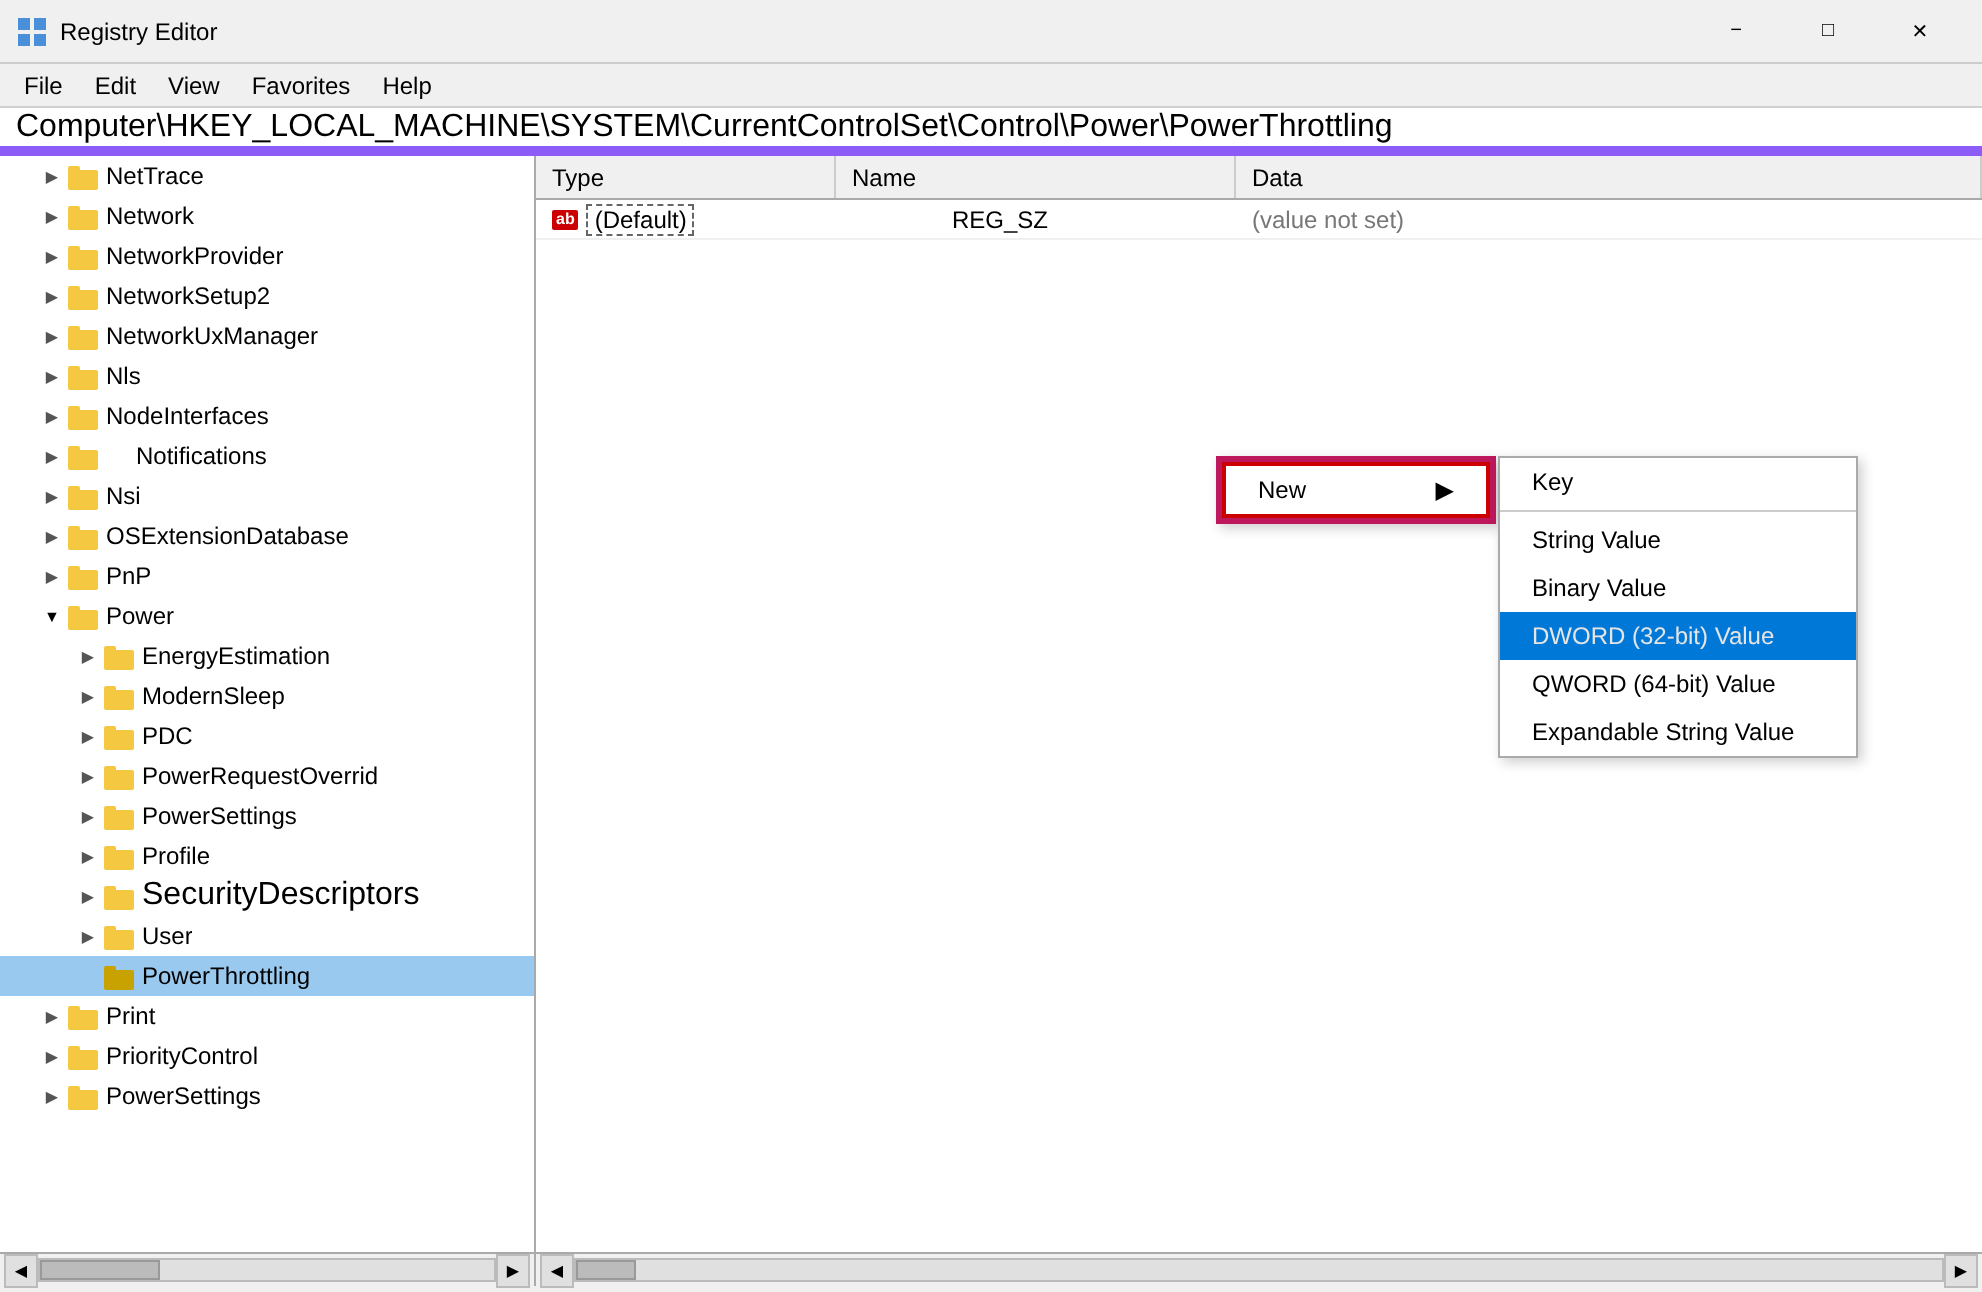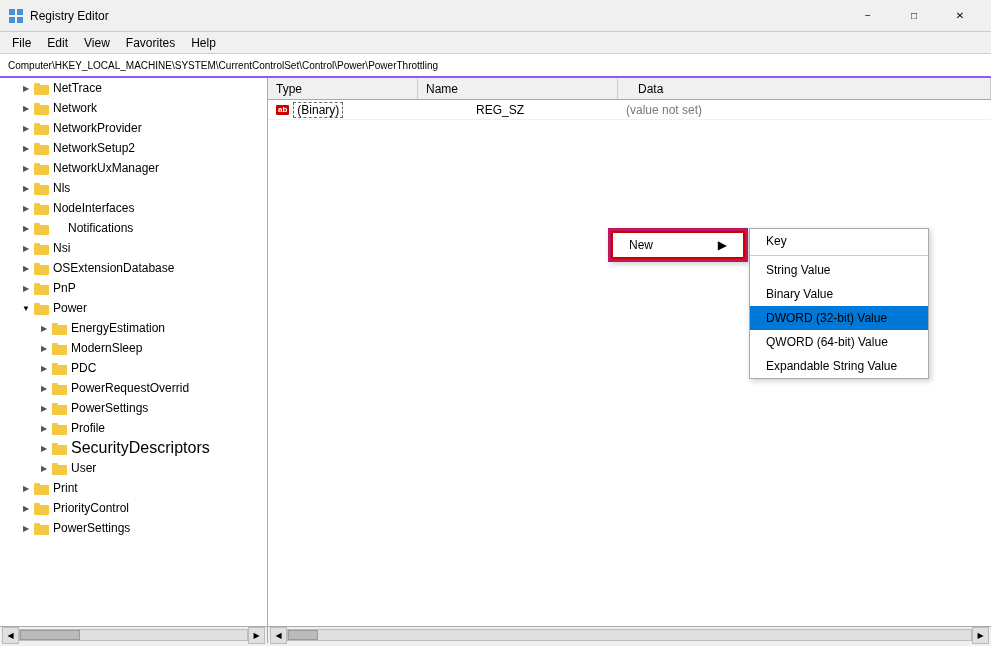--- a/index.html
+++ b/index.html
@@ -64,22 +64,22 @@
       font-size: 12px;
     }
 
     
     .address-bar {
       height: 24px;
       background: #fff;
       display: flex;
       align-items: center;
       padding: 0 8px;
-      border-bottom: 2px solid #8b5cf6;
-      font-size: 10px;
+      border-bottom: 5px solid #8b5cf6;
+      font-size: 16px;
       color: #000;
     }
 
     
     .main-layout {
       display: flex;
       height: calc(646px - 32px - 22px - 24px - 20px);
     }
 
     
@@ -141,21 +141,21 @@
       padding: 0 8px;
       font-size: 12px;
       border-right: 1px solid #ccc;
       height: 100%;
       display: flex;
       align-items: center;
       cursor: pointer;
     }
     .col-name { width: 200px; }
     .col-type { width: 150px; }
-    .col-data { flex: 1; margin-left: 12px; }
+    .col-data { flex: 1; }
 
     
     .table-row {
       display: flex;
       height: 20px;
       align-items: center;
       border-bottom: 1px solid #f0f0f0;
     }
     .table-cell {
       padding: 0 8px;
@@ -199,21 +199,21 @@
       font-size: 12px;
       white-space: nowrap;
       justify-content: space-between;
     }
     .context-menu-item.active-new {
       border: 2px solid #cc0000;
       background: #fff;
     }
     .context-menu-item.highlighted {
       background: #0078d7;
-      color: #000000;
+      color: #e5e5e5;
       text-align: center;
     }
     .submenu {
       position: absolute;
       left: 140px;
       top: 0;
       background: #fff;
       border: 1px solid #aaa;
       box-shadow: 2px 2px 6px rgba(0,0,0,0.2);
       min-width: 180px;
@@ -503,20 +503,30 @@
         <div class="tree-item" style="padding-left: 36px;">
           <span class="tree-arrow" style="font-size: 8px; width: 16px; display: inline-flex; align-items: center; justify-content: center; flex-shrink: 0;">▶</span>
           <span style="margin-right: 3px; flex-shrink: 0; display: inline-flex; align-items: center;">
             <svg viewBox="0 0 16 13" width="16" height="13">
     <rect x="0" y="3" width="15" height="10" fill="#f5c842" rx="1"></rect>
     <rect x="0" y="1" width="6" height="3" fill="#f5c842" rx="1"></rect>
   </svg>
           </span>
           <span style="font-size: 12px; overflow: hidden; text-overflow: ellipsis;">User</span>
         </div>
+        <div class="tree-item selected" style="padding-left: 36px;">
+          <span class="tree-arrow" style="font-size: 8px; width: 16px; display: inline-flex; align-items: center; justify-content: center; flex-shrink: 0;"></span>
+          <span style="margin-right: 3px; flex-shrink: 0; display: inline-flex; align-items: center;">
+            <svg viewBox="0 0 16 13" width="16" height="13">
+    <rect x="0" y="3" width="15" height="10" fill="#c8a200" rx="1"></rect>
+    <rect x="0" y="1" width="6" height="3" fill="#c8a200" rx="1"></rect>
+  </svg>
+          </span>
+          <span style="font-size: 12px; overflow: hidden; text-overflow: ellipsis;">PowerThrottling</span>
+        </div>
         <div class="tree-item" style="padding-left: 18px;">
           <span class="tree-arrow" style="font-size: 8px; width: 16px; display: inline-flex; align-items: center; justify-content: center; flex-shrink: 0;">▶</span>
           <span style="margin-right: 3px; flex-shrink: 0; display: inline-flex; align-items: center;">
             <svg viewBox="0 0 16 13" width="16" height="13">
     <rect x="0" y="3" width="15" height="10" fill="#f5c842" rx="1"></rect>
     <rect x="0" y="1" width="6" height="3" fill="#f5c842" rx="1"></rect>
   </svg>
           </span>
           <span style="font-size: 12px; overflow: hidden; text-overflow: ellipsis;">Print</span>
         </div>
@@ -547,21 +557,21 @@
 
     <div class="table-header">
       <div class="table-col col-type">Type</div>
       <div class="table-col col-name">Name</div>
       <div class="table-col col-data">Data</div>
     </div>
 
     <div class="table-row">
       <div class="table-cell cell-name">
         <span class="ab-icon">ab</span>
-        <span style="border: 1px dashed #666; padding: 0 3px;">(Binary)</span>
+        <span style="border: 1px dashed #666; padding: 0 3px;">(Default)</span>
       </div>
       <div class="table-cell cell-type">REG_SZ</div>
       <div class="table-cell cell-data">(value not set)</div>
     </div>
 
     <div class="context-menu-overlay">
       <div style="position: relative;">
 
         <div class="context-menu">
           <div class="context-menu-item active-new">

